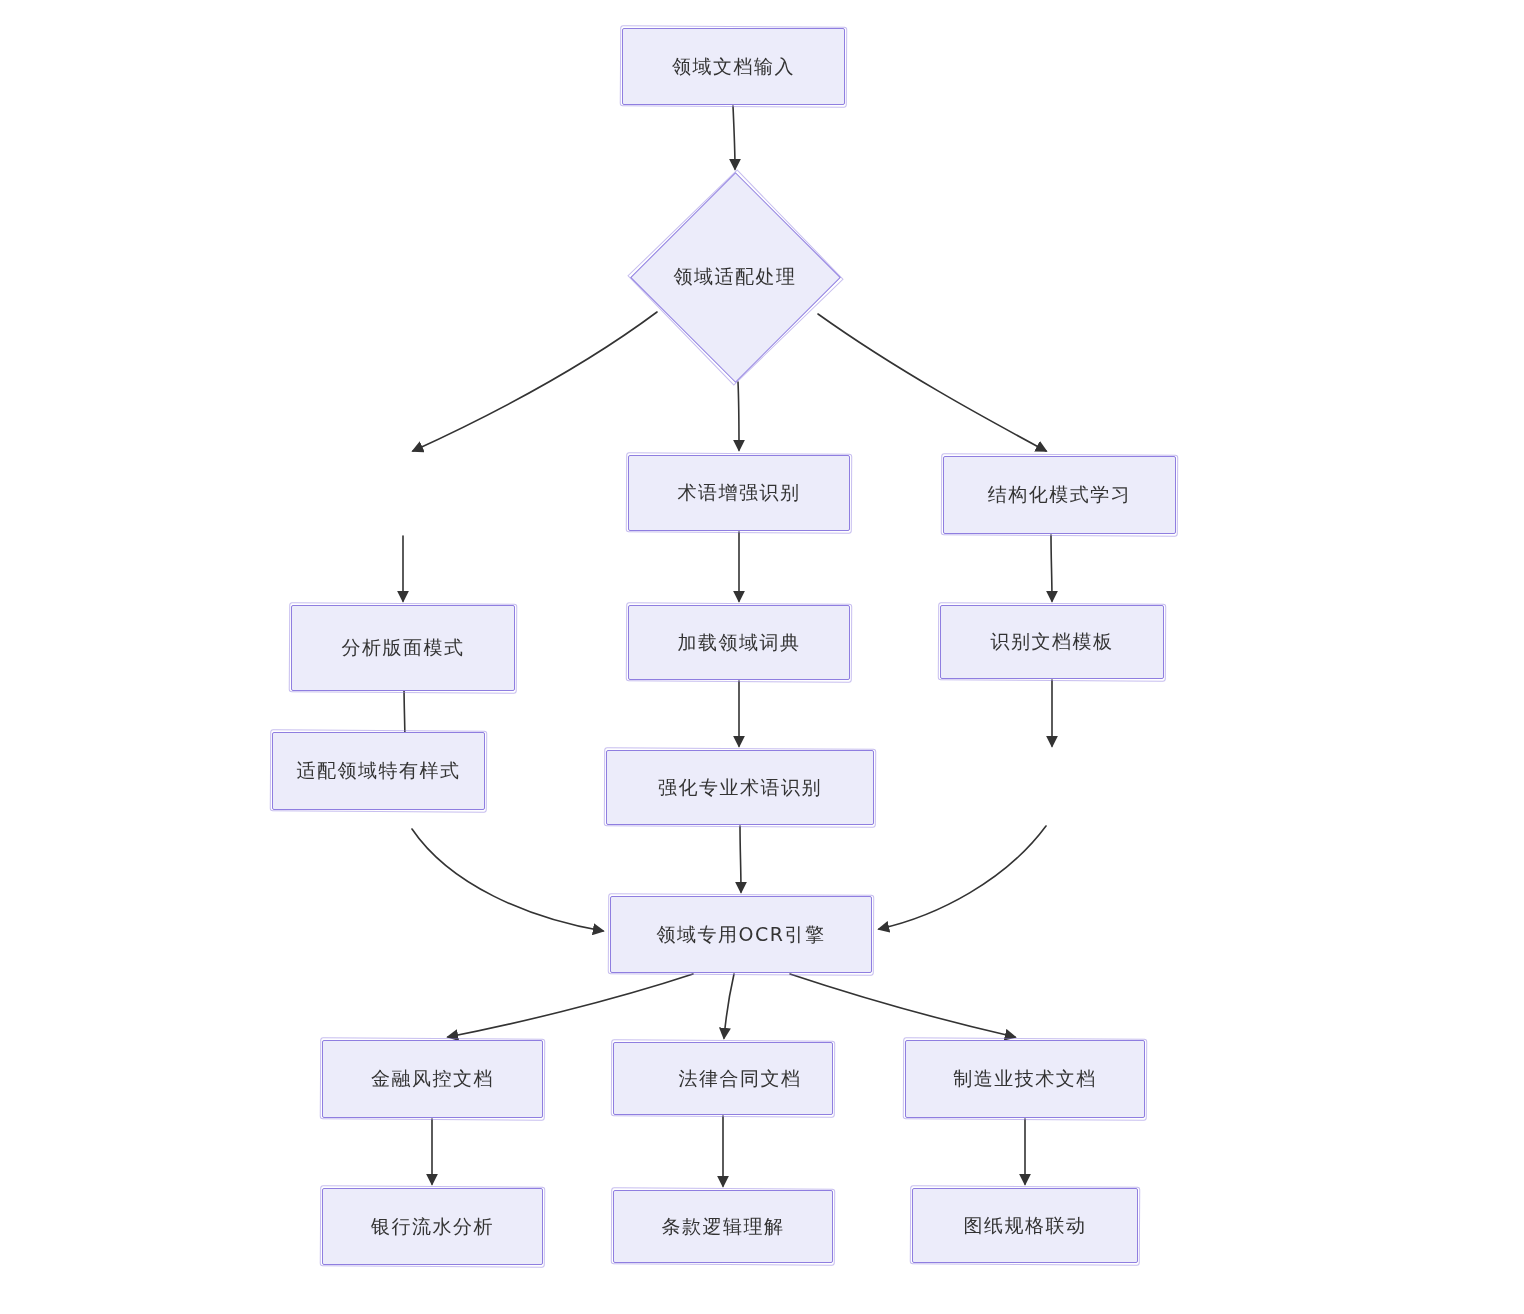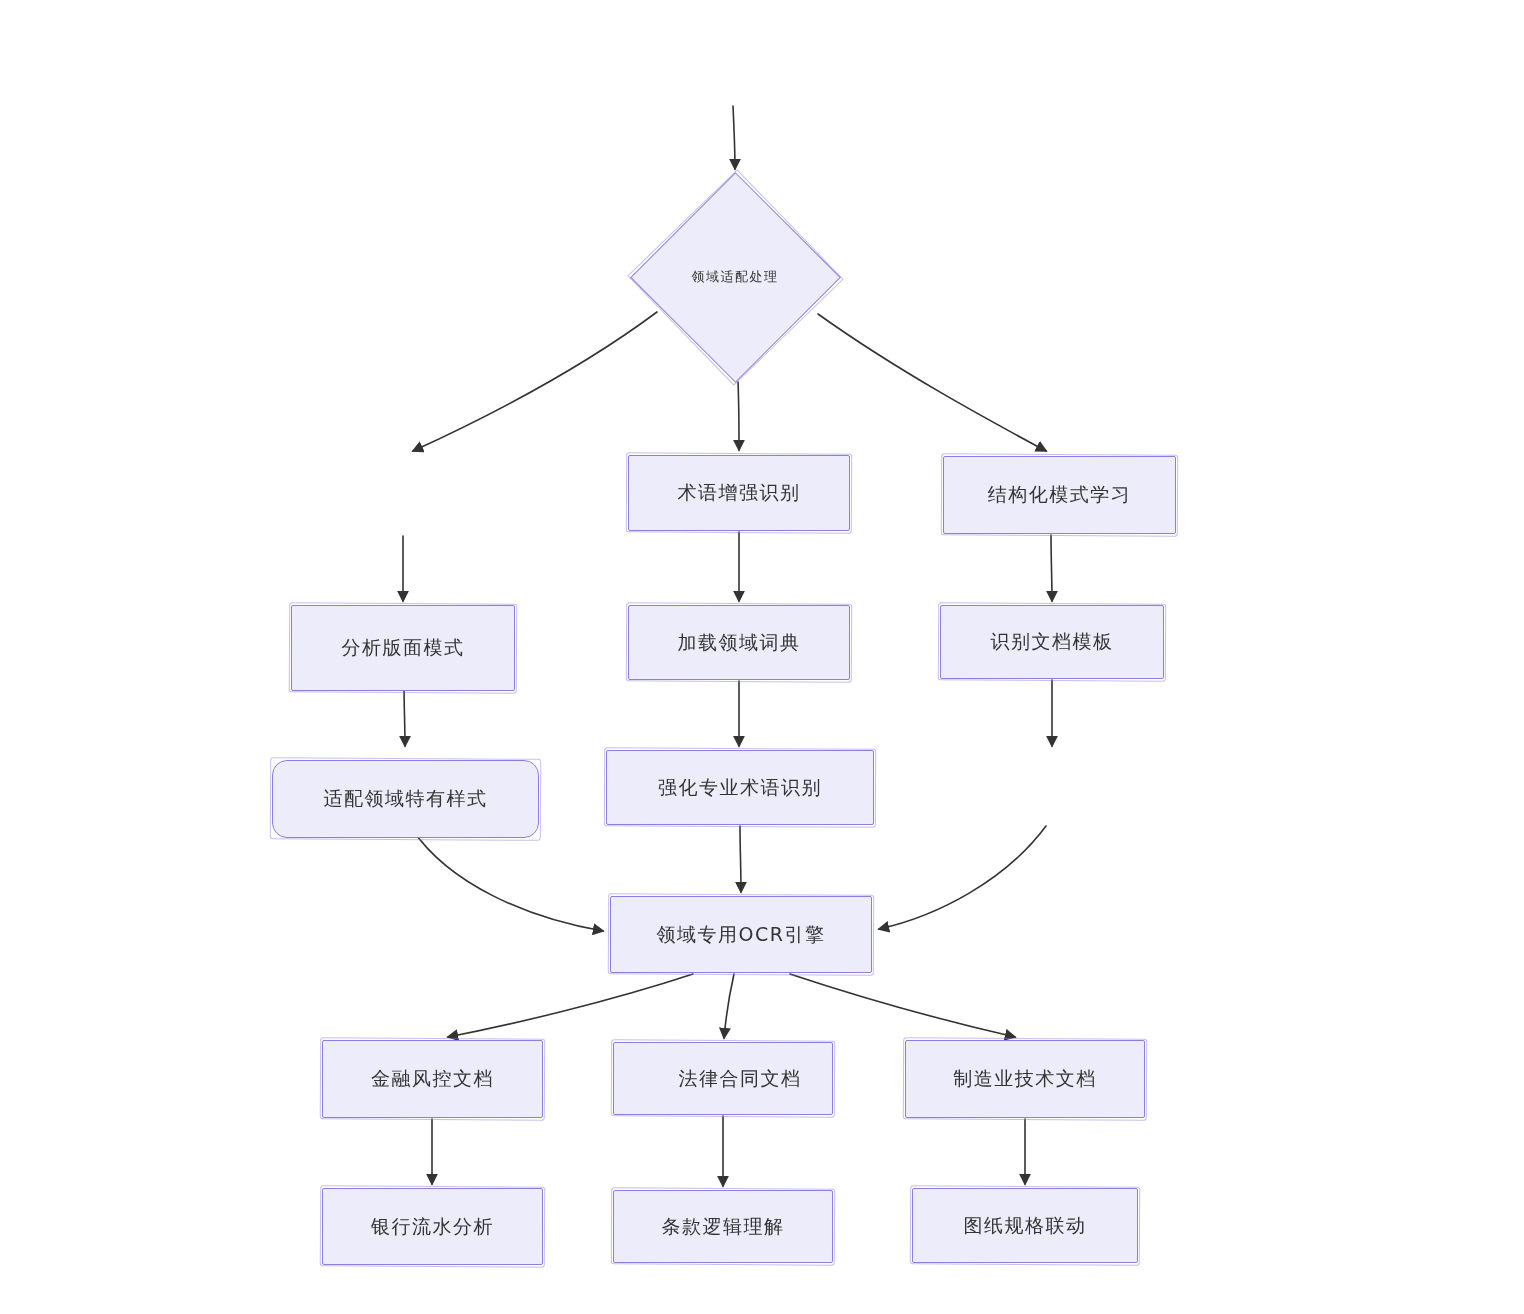--- a/index.html
+++ b/index.html
@@ -44,21 +44,21 @@
     transform: rotate(0.35deg);
     border-radius: 3px;
     pointer-events: none;
   }
   .diamond {
     position: absolute;
     display: flex;
     align-items: center;
     justify-content: center;
     color: #333333;
-    font-size: 13px;
+    font-size: 19px;
     letter-spacing: 1.5px;
     text-align: center;
   }
   .diamond .shape {
     position: absolute;
     left: 50%;
     top: 50%;
     width: 149px;
     height: 149px;
     margin: -74.5px 0 0 -74.5px;
@@ -107,20 +107,23 @@
       <path d="M 1046,826 C 1006,880 938,916 879,929" marker-end="url(#arrow)"></path>
       <path d="M 693,974 C 608,1002 510,1025 448,1037" marker-end="url(#arrow)"></path>
       <path d="M 734,974 C 729,996 726,1016 724,1038" marker-end="url(#arrow)"></path>
       <path d="M 790,974 C 874,1002 954,1023 1015,1037" marker-end="url(#arrow)"></path>
       <path d="M 432,1119 C 432,1141 432,1163 432,1184" marker-end="url(#arrow)"></path>
       <path d="M 723,1116 C 723,1140 723,1164 723,1186" marker-end="url(#arrow)"></path>
       <path d="M 1025,1119 C 1025,1141 1025,1163 1025,1184" marker-end="url(#arrow)"></path>
     </g>
   </svg>
 
+  <div class="node" style="left:622px; top:28px; width:223px; height:77px;">
+    <span>领域文档输入</span>
+  </div>
 
   <div class="diamond" style="left:628px; top:170px; width:214px; height:214px;">
     <span class="shape"></span>
     <span class="lbl">领域适配处理</span>
   </div>
 
   <div class="node" style="left:628px; top:455px; width:222px; height:76px;">
     <span>术语增强识别</span>
   </div>
   <div class="node" style="left:935px; top:456px; width:233px; height:78px;margin-left:8px;">
@@ -130,21 +133,21 @@
   <div class="node" style="left:291px; top:605px; width:224px; height:86px;">
     <span>分析版面模式</span>
   </div>
   <div class="node" style="left:628px; top:605px; width:222px; height:75px;">
     <span>加载领域词典</span>
   </div>
   <div class="node" style="left:940px; top:605px; width:224px; height:74px;">
     <span>识别文档模板</span>
   </div>
 
-  <div class="node" style="left:272px; top:760px; width:267px; height:78px;border-radius:15px;">
+  <div class="node" style="left:272px; top:732px; width:213px; height:78px;">
     <span>适配领域特有样式</span>
   </div>
   <div class="node" style="left:606px; top:750px; width:268px; height:75px;">
     <span>强化专业术语识别</span>
   </div>
 
   <div class="node" style="left:610px; top:896px; width:262px; height:77px;">
     <span>领域专用OCR引擎</span>
   </div>
 

